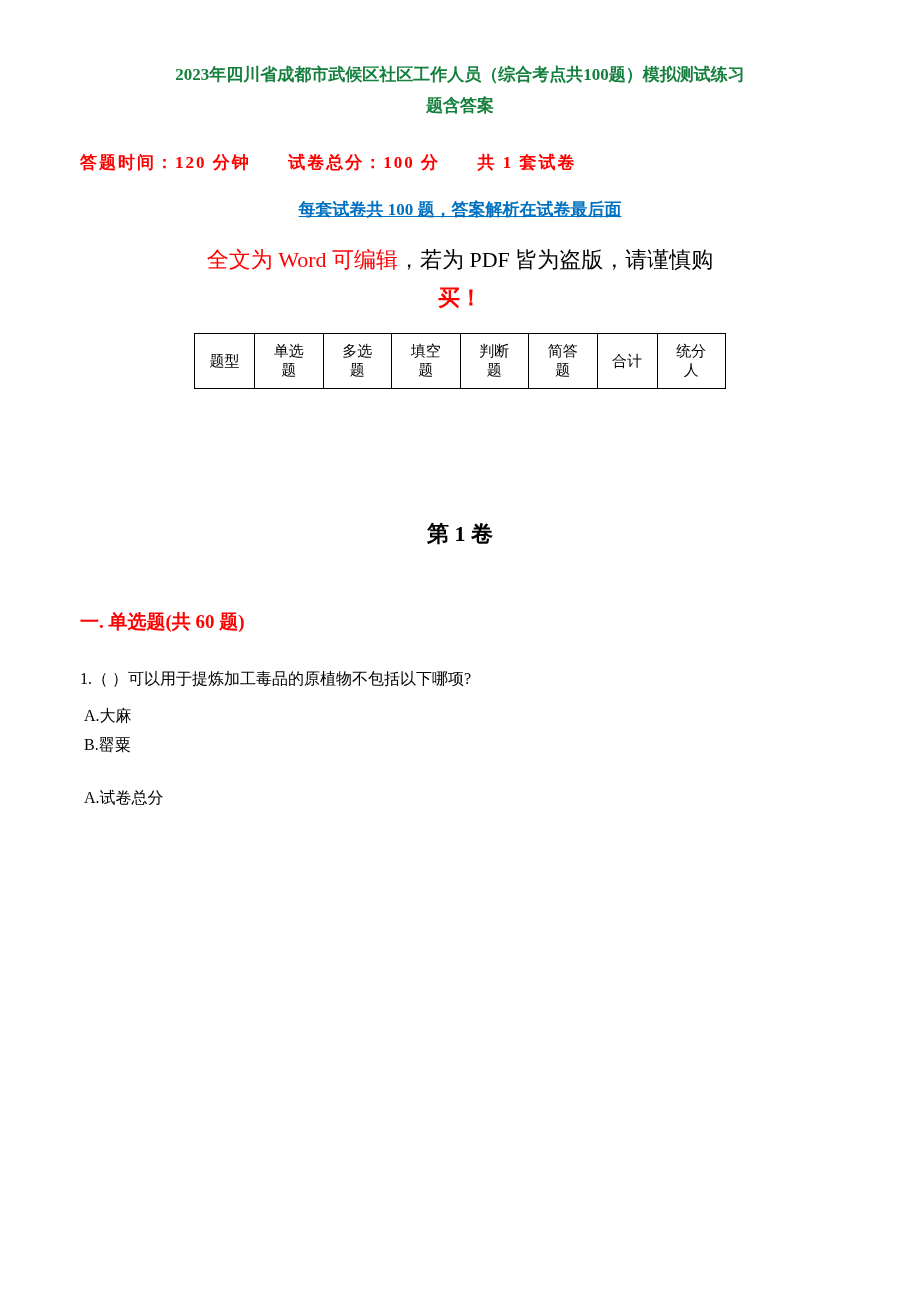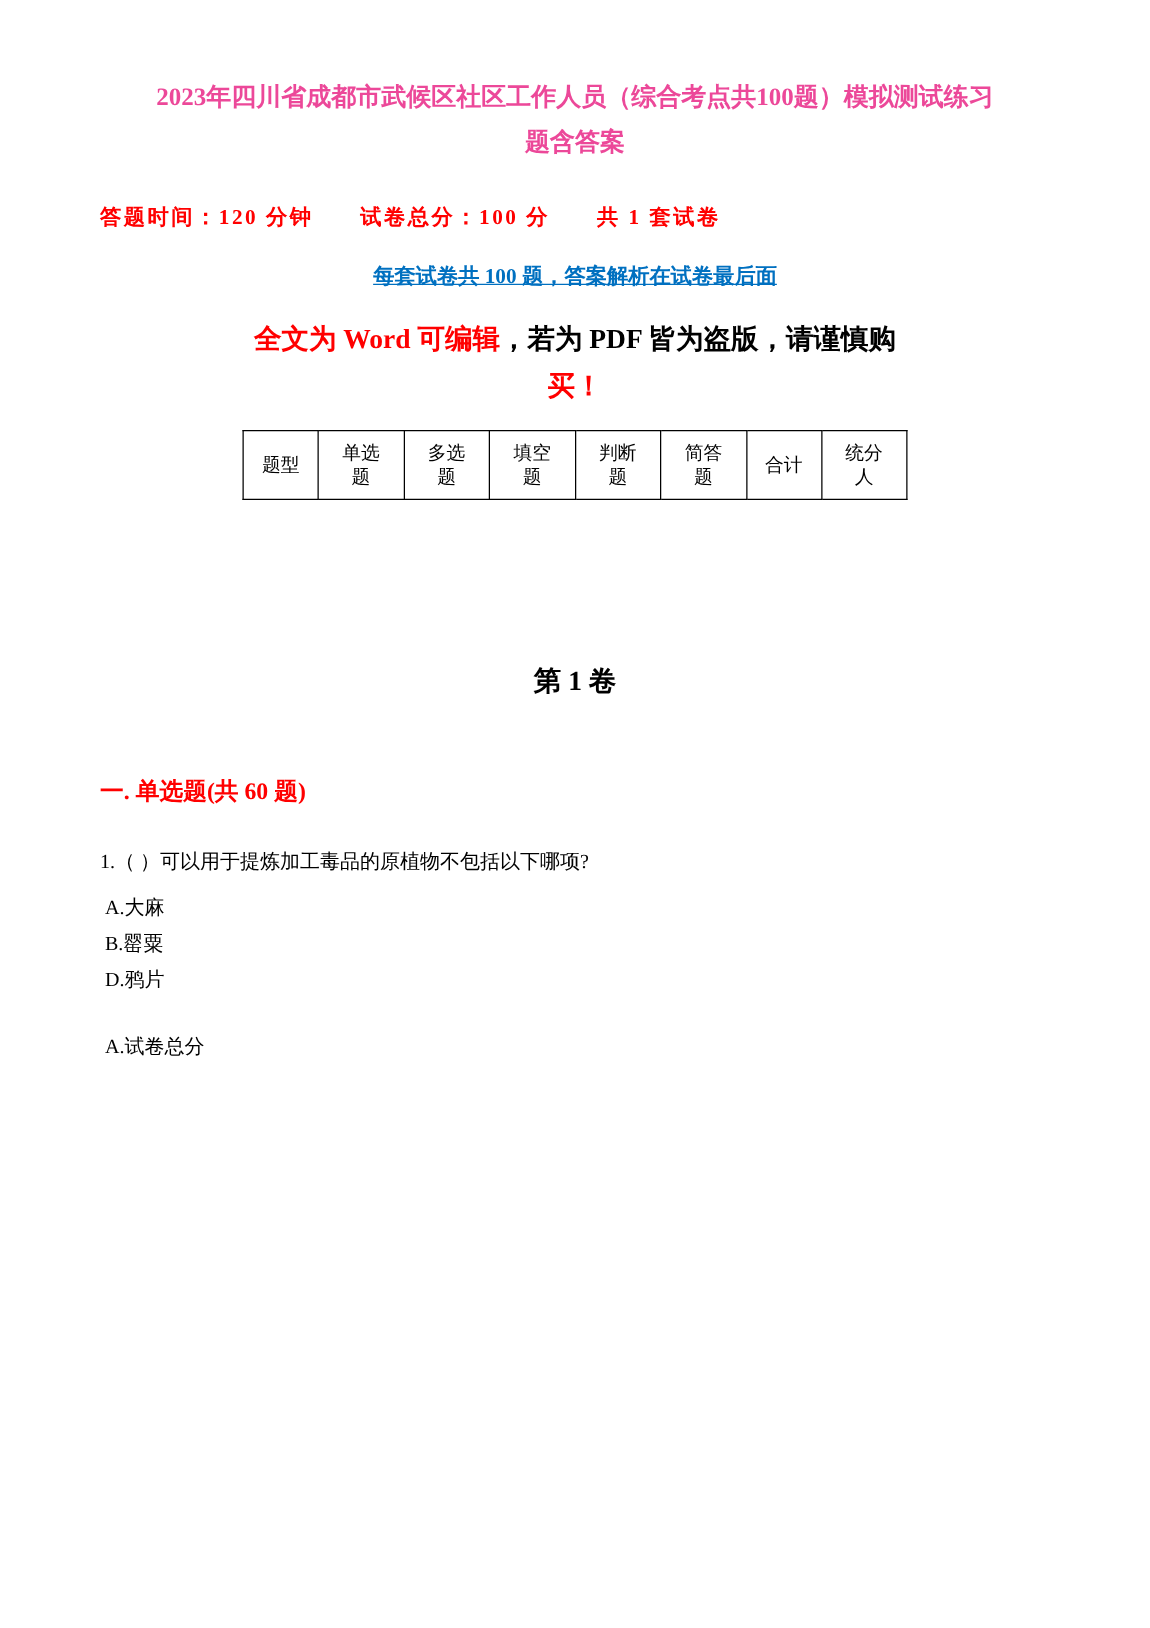--- a/index.html
+++ b/index.html
@@ -17,23 +17,23 @@
       min-height: 1302px;
       padding: 60px 80px;
     }
 
     .title-section {
       text-align: center;
       margin-bottom: 30px;
     }
 
     .main-title {
-      font-size: 20px;
+      font-size: 17px;
       font-weight: bold;
-      color: #ec4899;
+      color: #15803d;
       line-height: 1.8;
     }
 
     .meta-info {
       text-align: left;
       margin: 24px 0 10px 0;
       font-size: 17px;
       font-weight: bold;
       color: #ff0000;
       letter-spacing: 2px;
@@ -48,21 +48,21 @@
       font-size: 17px;
       font-weight: bold;
       color: #0070c0;
       text-decoration: underline;
     }
 
     .word-notice {
       text-align: center;
       margin: 14px 0 8px 0;
       font-size: 22px;
-      font-weight: bold;
+      font-weight: normal;
       color: #ff0000;
     }
 
     .word-notice .word-editable {
       color: #ff0000;
     }
 
     .word-notice .black-part {
       color: #000000;
     }
@@ -182,18 +182,17 @@
 <div class="section-title">
   <span>一. 单选题(共 60 题)</span>
 </div>
 
 <div class="question-block">
   <div class="question-text">
     1.（ ）可以用于提炼加工毒品的原植物不包括以下哪项?
   </div>
   <div class="option">A.大麻</div>
   <div class="option">B.罂粟</div>
-  <div class="option">D.鸦片</div>
 </div>
 
 <div class="question-block question-block2">
   <div class="option">A.试卷总分</div>
 </div>
 
 </body></html>

